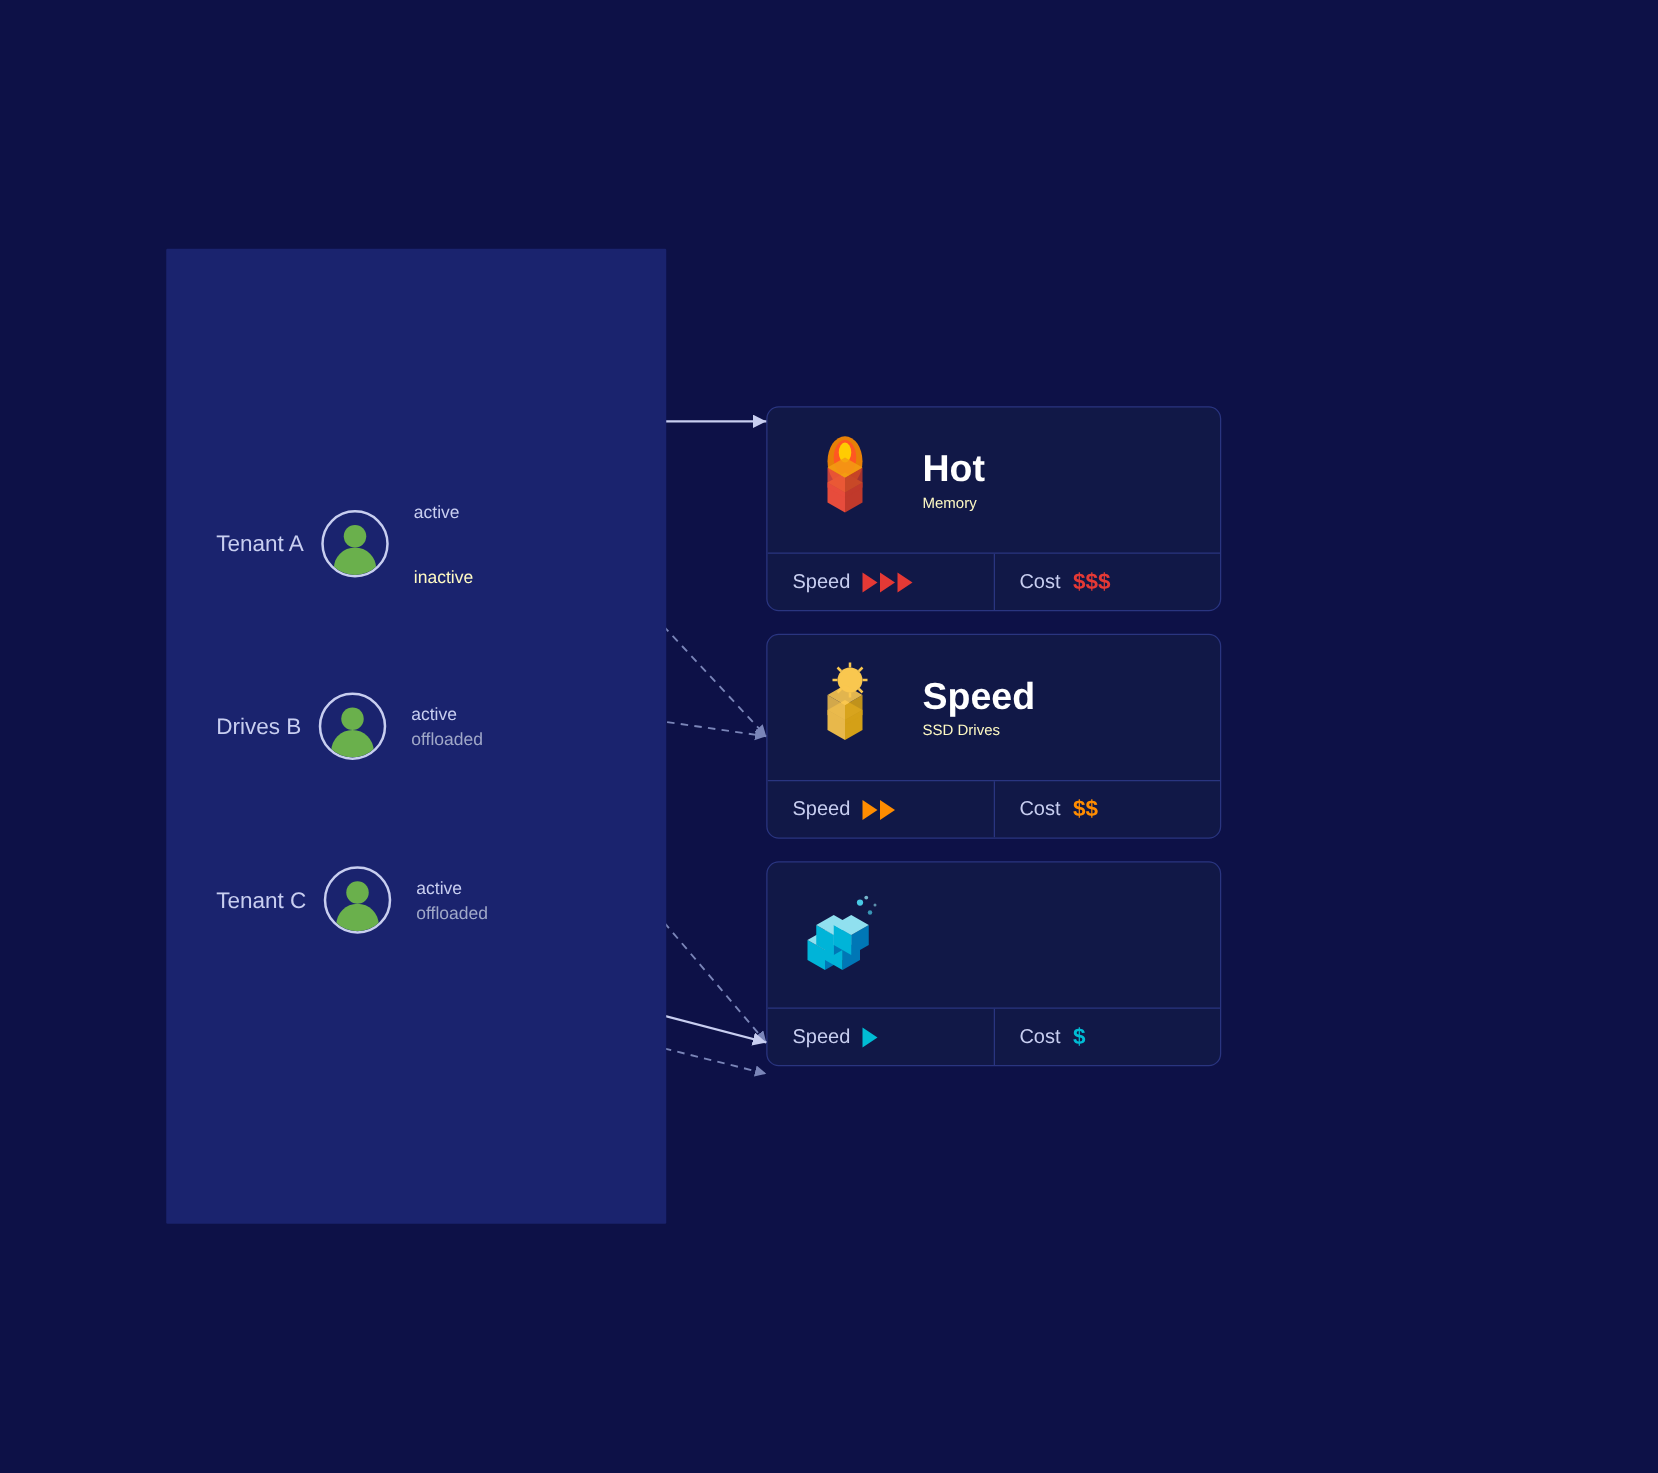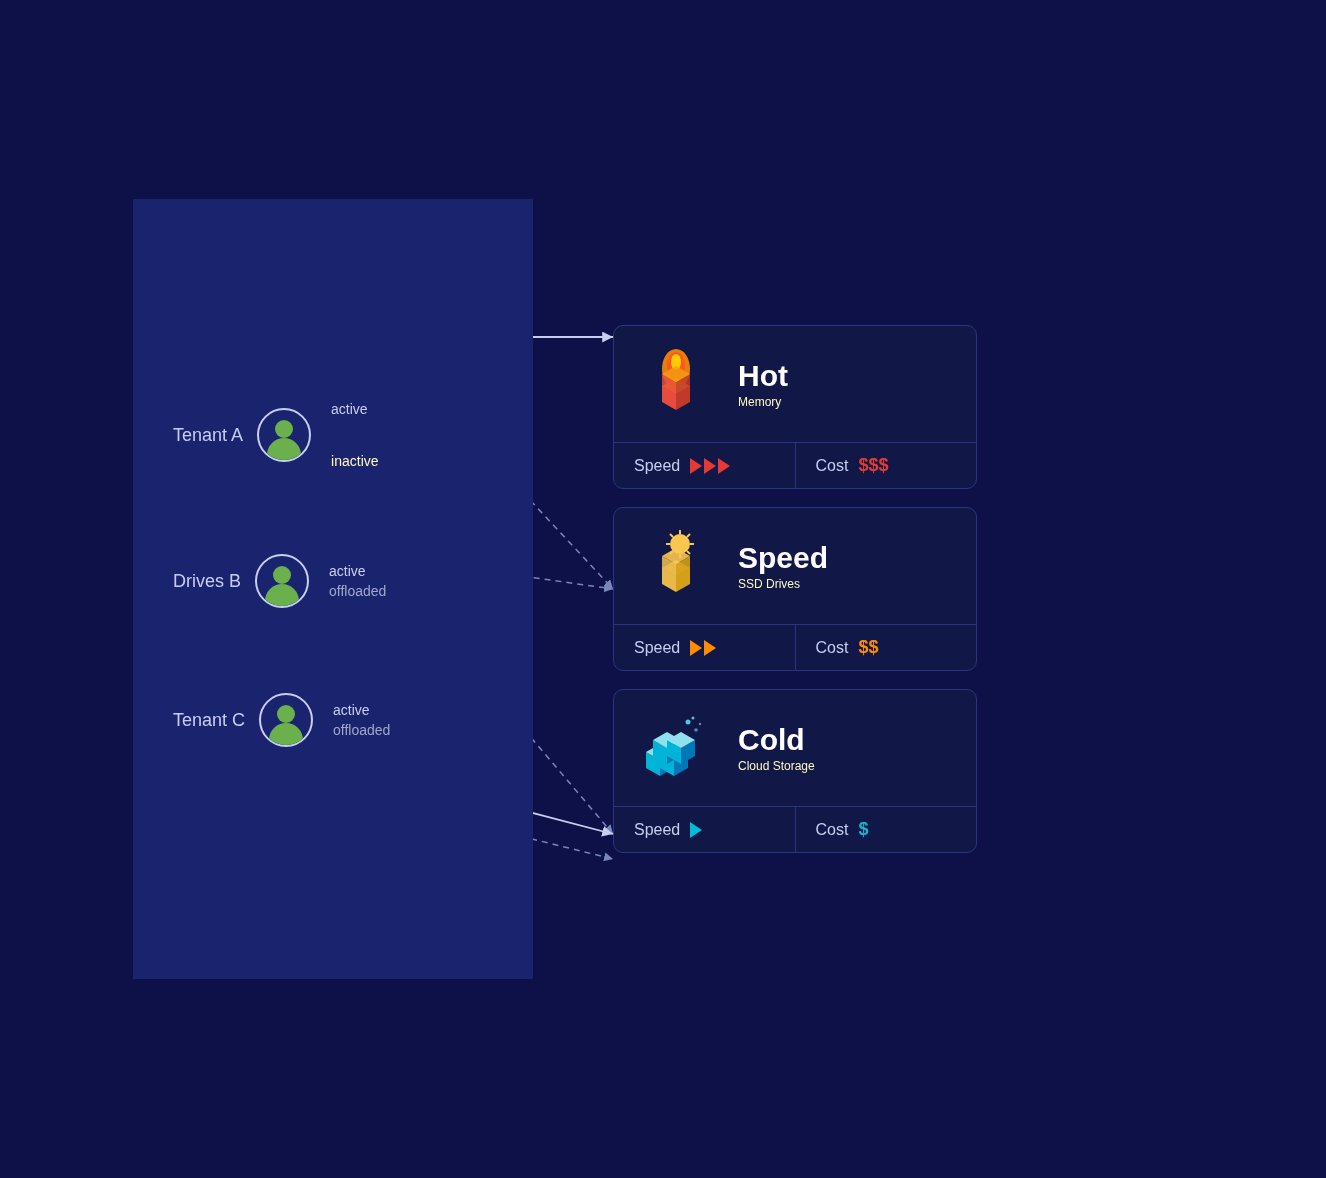--- a/index.html
+++ b/index.html
@@ -400,24 +400,20 @@
 
             <polygon points="29,40 43,32 43,48 29,56" fill="#0077b6"></polygon>
             <polygon points="15,32 29,40 29,56 15,48" fill="#00b4d8"></polygon>
             <polygon points="15,32 29,24 43,32 29,40" fill="#90e0ef"></polygon>
 
             <polygon points="43,40 57,32 57,48 43,56" fill="#0077b6"></polygon>
             <polygon points="29,32 43,40 43,56 29,48" fill="#00b4d8"></polygon>
             <polygon points="29,32 43,24 57,32 43,40" fill="#90e0ef"></polygon>
           </svg>
         </div>
-        <div class="tier-title-block">
-          <span class="tier-title">Cold</span>
-          <span class="tier-subtitle">Cloud Storage</span>
-        </div>
       </div>
       <div class="tier-footer">
         <div class="tier-footer-item">
           <span>Speed</span>
           <div class="speed-arrows">
             <div class="arrow-triangle arrow-cyan"></div>
           </div>
         </div>
         <div class="tier-footer-item">
           <span>Cost</span>

